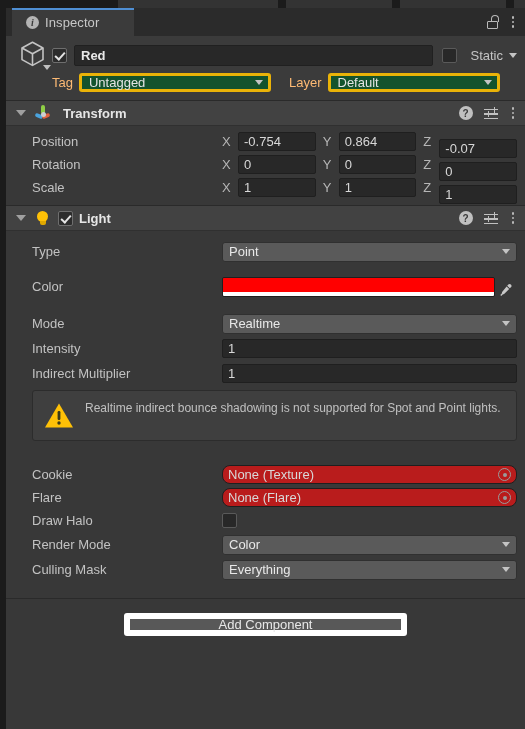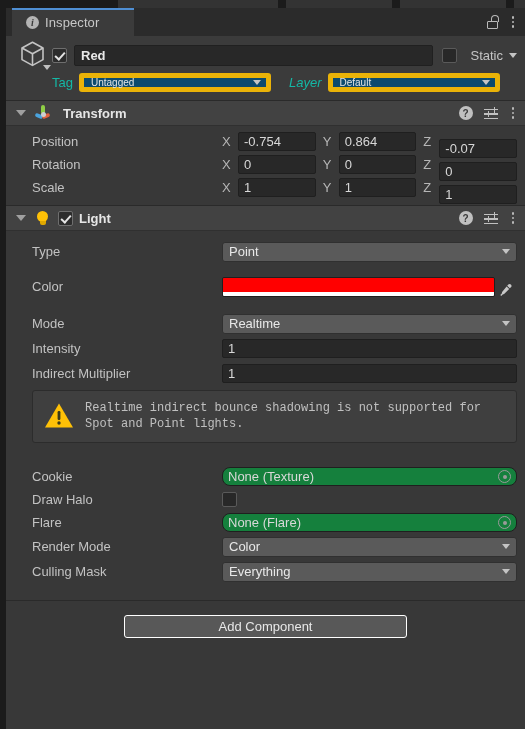--- a/index.html
+++ b/index.html
@@ -103,25 +103,25 @@
   }
   .static-wrap { display: flex; align-items: center; gap: 6px; margin-left: 9px; }
   .static-label { font-size: 13px; color: #c4c4c4; }
   .tri-down {
     width: 0; height: 0;
     border-left: 4.5px solid transparent; border-right: 4.5px solid transparent;
     border-top: 5px solid #c4c4c4;
   }
 
   .go-row2 { display: flex; align-items: center; height: 20px; margin-top: 5px; padding-left: 38px; }
-  .mini-label { font-size: 13px; color: #14b8a6; margin-right: 6px; }
+  .mini-label { font-size: 13px; color: #fdba74; margin-right: 6px; }
   .popup {
-    height: 19px; background: #0c4a6e; border: 5px solid #eab308; border-radius: 3px;
+    height: 19px; background: #14532d; border: 3px solid #eab308; border-radius: 3px;
     display: flex; align-items: center; justify-content: space-between;
-    padding: 0 5px 0 7px; font-size: 10px; color: #e4e4e4;
+    padding: 0 5px 0 7px; font-size: 13px; color: #e4e4e4;
   }
 
   
   .comp-header {
     height: 26px; background: #424242;
     border-top: 1px solid #2a2a2a; border-bottom: 1px solid #303030;
     display: flex; align-items: center; padding: 0 8px 0 10px;
   }
   .foldout {
     width: 0; height: 0; flex: 0 0 9px; margin-right: 9px;
@@ -192,21 +192,21 @@
     flex: 1 1 auto; height: 20px; border: 1px solid #1f1f1f; border-radius: 2px;
     display: flex; flex-direction: column; overflow: hidden;
   }
   .colorfield .main { flex: 1 1 auto; }
   .colorfield .alpha { height: 4px; background: #ffffff; }
 
   .eyedrop { width: 22px; display: flex; align-items: center; justify-content: center; flex: 0 0 22px; }
   .eyedrop svg { display: block; }
 
   .objfield {
-    height: 19px; background: #15803d; border: 1px solid #1f1f1f; border-radius: 8px;
+    height: 19px; background: #b91c1c; border: 1px solid #1f1f1f; border-radius: 8px;
     display: flex; align-items: center; flex: 1 1 auto;
     font-size: 13px; color: #d8d8d8; padding: 0 5px;
     position: relative;
   }
   .objfield .pick {
     margin-left: auto; width: 13px; height: 13px; border-radius: 50%;
     border: 1.5px solid #9a9a9a; display: flex; align-items: center; justify-content: center;
   }
   .objfield .pick i { width: 4px; height: 4px; background: #9a9a9a; border-radius: 50%; }
 
@@ -216,28 +216,28 @@
   }
 
   
   .warn-wrap { padding: 4px 8px 6px 26px; }
   .warn {
     background: #3f3f3f; border: 1px solid #2c2c2c; border-radius: 3px;
     display: flex; align-items: flex-start; gap: 10px;
     padding: 9px 10px 10px 10px;
   }
   .warn-tri { width: 32px; height: 29px; flex: 0 0 32px; position: relative; margin-top: 1px; }
-  .warn-text { font-size: 12px; color: #c0c0c0; line-height: 16px; font-family: Liberation Mono, monospace; }
+  .warn-text { font-size: 12px; color: #c0c0c0; line-height: 16px; font-family: Liberation Sans, sans-serif; }
 
   
   .footer-sep { height: 1px; background: #2a2a2a; margin-top: 10px; }
   .footer { padding: 14px 0 0 0; display: flex; justify-content: center; background: #383838; }
   .add-btn {
     width: 283px; height: 23px; background: #585858;
-    border: 1px solid #ffffff; border-radius: 3px;
+    border: 6px solid #ffffff; border-radius: 3px;
     display: flex; align-items: center; justify-content: center;
     font-size: 13px; color: #e8e8e8;
   }
 </style>
 </head>
 <body>
 
 <div id="root">
 
   <div class="bg-tabs">
@@ -290,21 +290,21 @@
             <span class="tri-down"></span>
           </div>
         </div>
 
         <div class="go-row2">
           <span class="mini-label">Tag</span>
           <div class="popup" style="width:192px;">
             <span>Untagged</span>
             <span class="tri-down"></span>
           </div>
-          <span class="mini-label" style="margin-left:18px;font-style:italic;">Layer</span>
+          <span class="mini-label" style="margin-left:18px;">Layer</span>
           <div class="popup" style="width:172px;">
             <span>Default</span>
             <span class="tri-down"></span>
           </div>
         </div>
       </div>
 
       <div class="comp-header">
         <span class="foldout"></span>
         <span class="gizmo">
@@ -496,38 +496,38 @@
             <span class="objfield">
               <span>None (Texture)</span>
               <span class="pick">
                   <i></i>
                 </span>
             </span>
           </span>
         </div>
 
         <div class="row">
-          <span class="label">Draw Halo</span>
-          <span class="ctrl">
-            <span class="ck-small"></span>
-          </span>
-        </div>
-
-        <div class="row">
           <span class="label">Flare</span>
           <span class="ctrl">
             <span class="objfield">
               <span>None (Flare)</span>
               <span class="pick">
                   <i></i>
                 </span>
             </span>
           </span>
         </div>
 
+        <div class="row">
+          <span class="label">Draw Halo</span>
+          <span class="ctrl">
+            <span class="ck-small"></span>
+          </span>
+        </div>
+
         <div class="row tall">
           <span class="label">Render Mode</span>
           <span class="ctrl">
             <span class="dropdown">
               <span>Color</span>
               <span class="tri-down"></span>
             </span>
           </span>
         </div>
 

